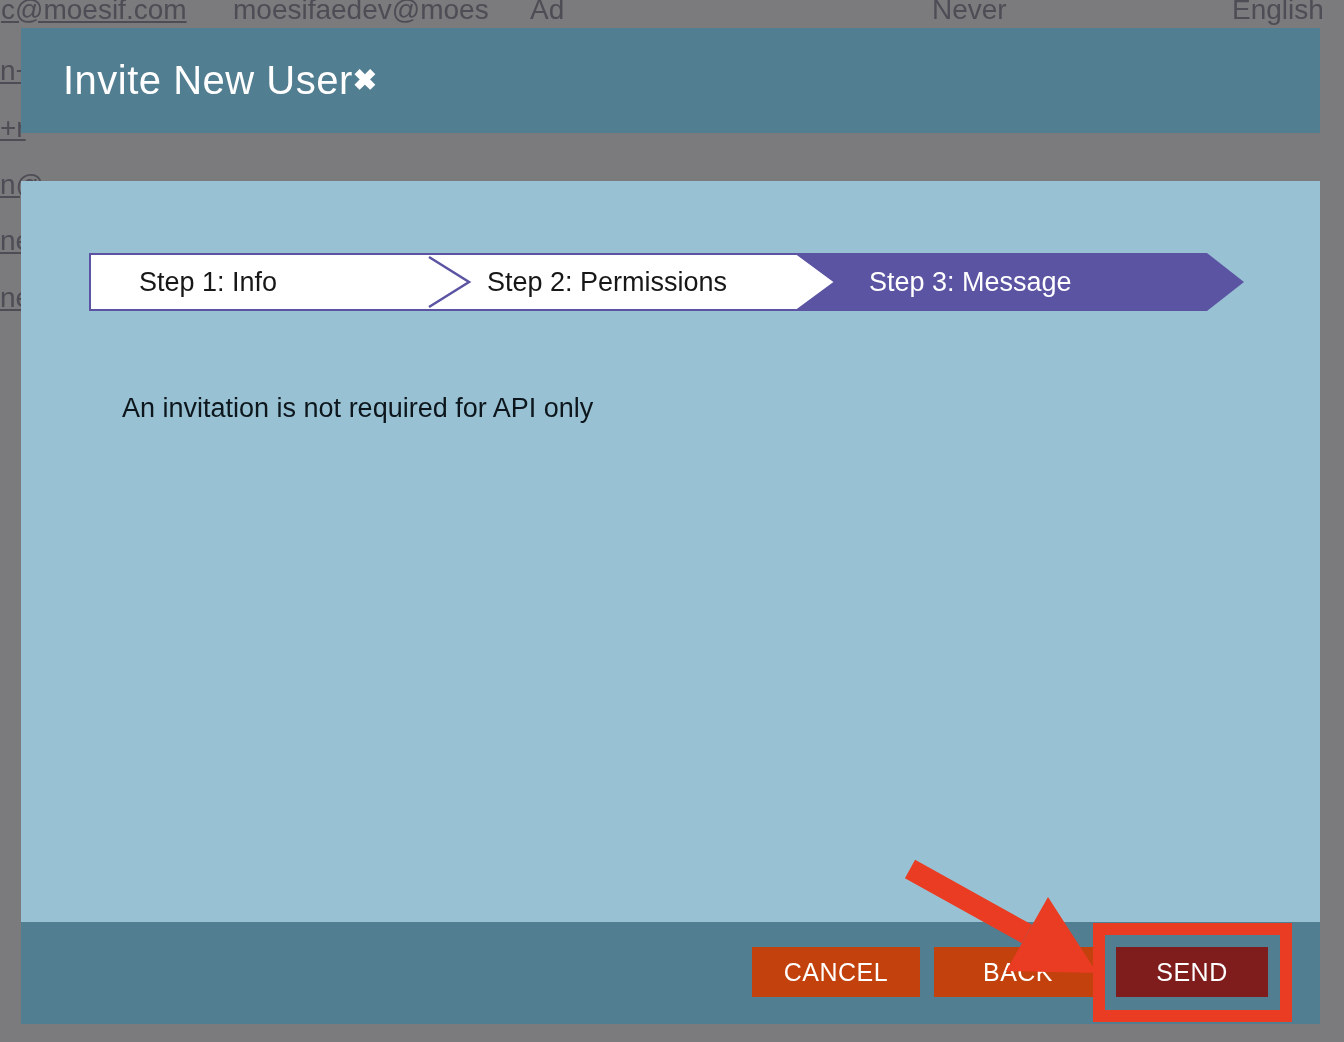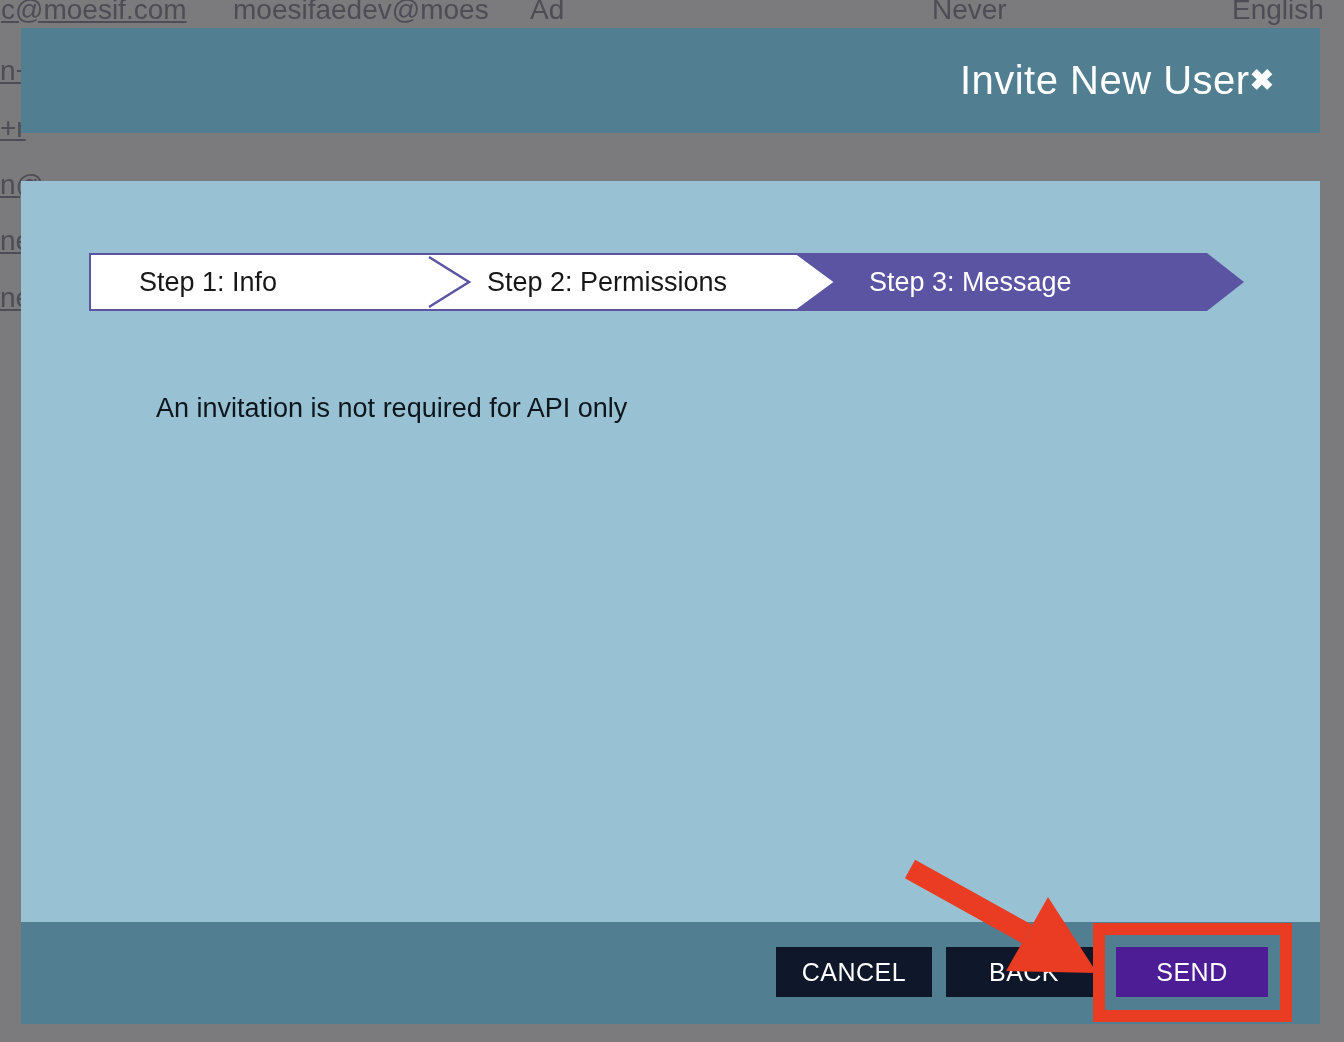--- a/index.html
+++ b/index.html
@@ -25,55 +25,55 @@
   .bg-frag-4{left:0;top:226px;}
   .bg-frag-5{left:0;top:283px;}
 
   
   .modal{
     position:absolute;left:21px;top:28px;width:1299px;height:996px;
     display:flex;flex-direction:column;
   }
   .modal-header{
     height:105px;background:#527e91;flex:0 0 105px;
-    display:flex;align-items:center;justify-content:flex-end;
+    display:flex;align-items:center;justify-content:flex-start;
     padding:0 46px 0 42px;box-sizing:border-box;
   }
   .modal-title{
     color:#ffffff;font-size:40px;font-weight:400;letter-spacing:0.5px;margin:0;
   }
   .close-btn{
     color:#ffffff;font-size:29px;font-weight:700;line-height:1;cursor:pointer;
     user-select:none;
   }
   .modal-body{
     background:#98c2d3;flex:1 1 auto;position:relative;margin-top:48px;
   }
   .steps-svg{position:absolute;left:68px;top:72px;display:block;}
   .steps-svg text{
     font-family:"Liberation Sans",sans-serif;font-size:27px;
   }
   .step-label-done{fill:#171717;}
   .step-label-active{fill:#ffffff;}
   .note-text{
-    position:absolute;left:135px;top:212px;margin:0;
+    position:absolute;left:101px;top:212px;margin:0;
     font-size:27px;color:#0d161c;
   }
   .modal-footer{
     height:102px;flex:0 0 102px;background:#527e91;
     display:flex;align-items:flex-start;justify-content:flex-end;
     gap:14px;padding:25px 52px 0 0;box-sizing:border-box;
   }
   .footer-btn{
     height:50px;border:none;color:#ffffff;font-size:25px;
     font-family:"Liberation Sans",sans-serif;letter-spacing:0.5px;cursor:pointer;
     padding:0;
   }
-  .btn-gray{width:156px;background:#0f172a;}
-  .btn-send{width:152px;background:#4c1d95;}
+  .btn-gray{width:168px;background:#c2410c;}
+  .btn-send{width:152px;background:#7f1d1d;}
 
   
   .annotation-layer{
     position:absolute;left:0;top:0;width:1344px;height:1042px;
     pointer-events:none;z-index:50;
   }
 </style>
 </head>
 <body>
 

